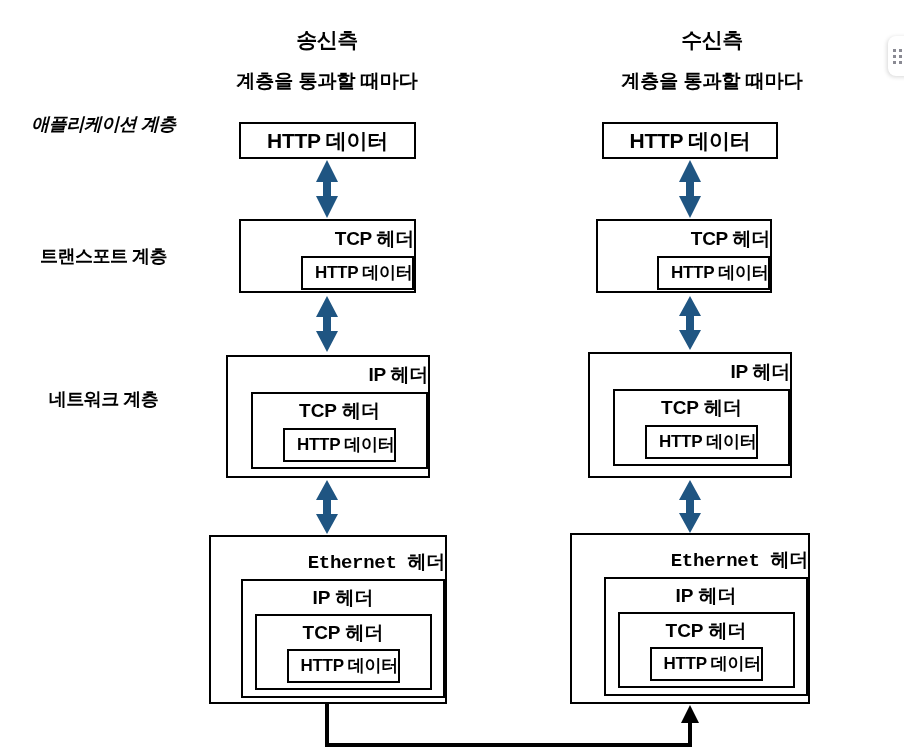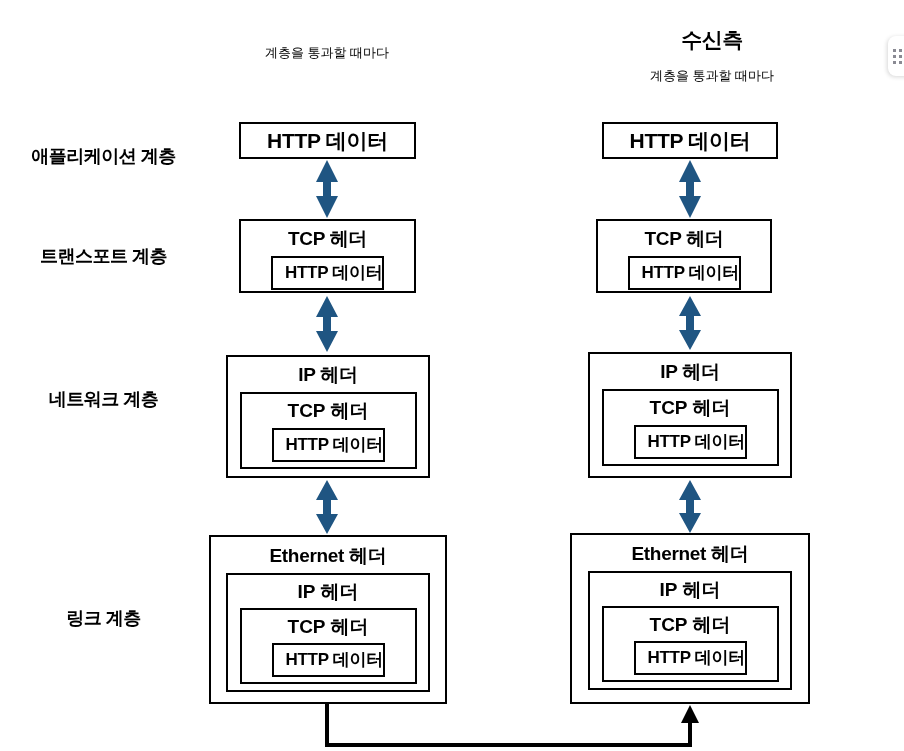--- a/index.html
+++ b/index.html
@@ -28,22 +28,22 @@
     width: 240px;
   }
   .col-head .title {
     font-size: 21px;
     font-weight: bold;
     letter-spacing: -0.5px;
     line-height: 1.1;
   }
   .col-head .subtitle {
     margin-top: 16px;
-    font-size: 13px;
-    font-weight: normal;
+    font-size: 19px;
+    font-weight: bold;
     line-height: 1.45;
   }
   #head-send { left: 207px; top: 28px; }
   #head-recv { left: 592px; top: 28px; }
 
   
   .layer-label {
     position: absolute;
     left: 0;
     width: 207px;
@@ -55,29 +55,29 @@
   }
 
   
   .box {
     position: absolute;
     border: 2px solid #000000;
     background: #ffffff;
     box-sizing: border-box;
     display: flex;
     flex-direction: column;
-    align-items: center;
+    align-items: flex-end;
   }
   .box > .cap {
     font-size: 19px;
     font-weight: bold;
     letter-spacing: -0.3px;
     white-space: nowrap;
   }
-  .box.lvl-eth > .cap { padding: 6px 0 4px; }
+  .box.lvl-eth > .cap { padding: 12px 0 4px; font-family: Liberation Mono, monospace; }
   .box.lvl-ip  > .cap { padding: 5px 0 4px; }
   .box.lvl-tcp > .cap { padding: 5px 0 4px; }
 
   
   .nest {
     border: 2px solid #000000;
     background: #ffffff;
     box-sizing: border-box;
     display: flex;
     flex-direction: column;
@@ -154,36 +154,36 @@
     height: 3px;
     background: #8a8a93;
   }
 </style>
 </head>
 <body>
 
 <div class="canvas">
 
   <div class="col-head" id="head-send">
+    <div class="title">송신측</div>
     <div class="subtitle">
       <div>계층을 통과할 때마다</div>
     </div>
   </div>
 
   <div class="col-head" id="head-recv">
     <div class="title">수신측</div>
     <div class="subtitle">
       <div>계층을 통과할 때마다</div>
     </div>
   </div>
 
-  <div class="layer-label" style="top:156px;">애플리케이션 계층</div>
+  <div class="layer-label" style="top:124px;font-style:italic;">애플리케이션 계층</div>
   <div class="layer-label" style="top:256px;">트랜스포트 계층</div>
   <div class="layer-label" style="top:399px;">네트워크 계층</div>
-  <div class="layer-label" style="top:618px;">링크 계층</div>
 
   <div class="app-box" style="left:239px; top:122px; width:177px; height:37px;">
     <span>HTTP 데이터</span>
   </div>
 
   <div class="box lvl-tcp" style="left:239px; top:219px; width:177px; height:74px;">
     <div class="cap">TCP 헤더</div>
     <div class="payload" style="width:113px;">HTTP 데이터</div>
   </div>
 

